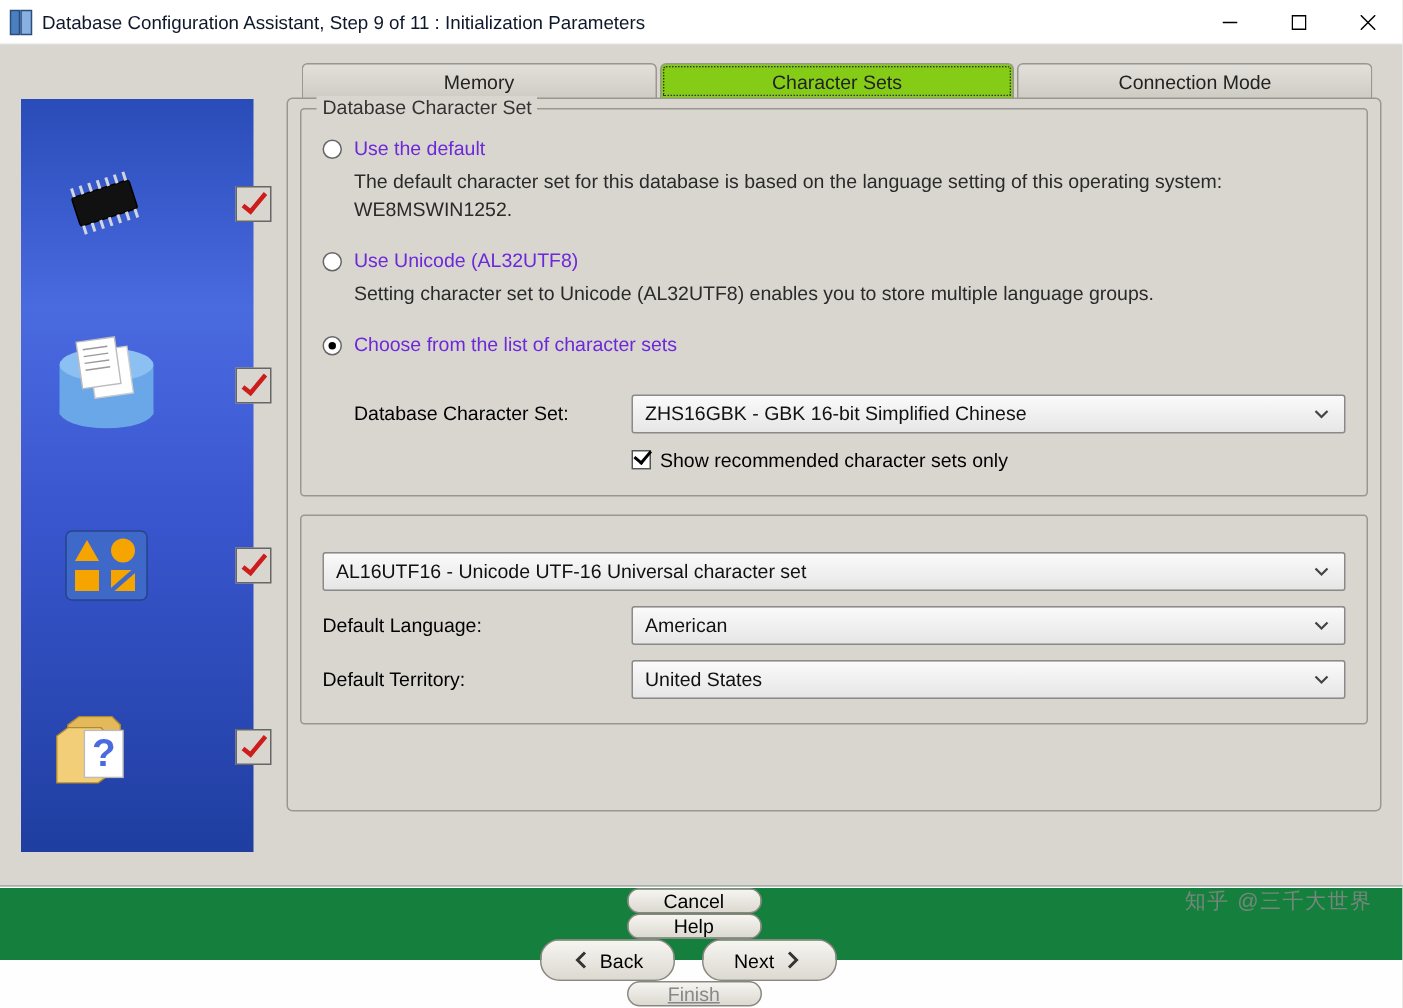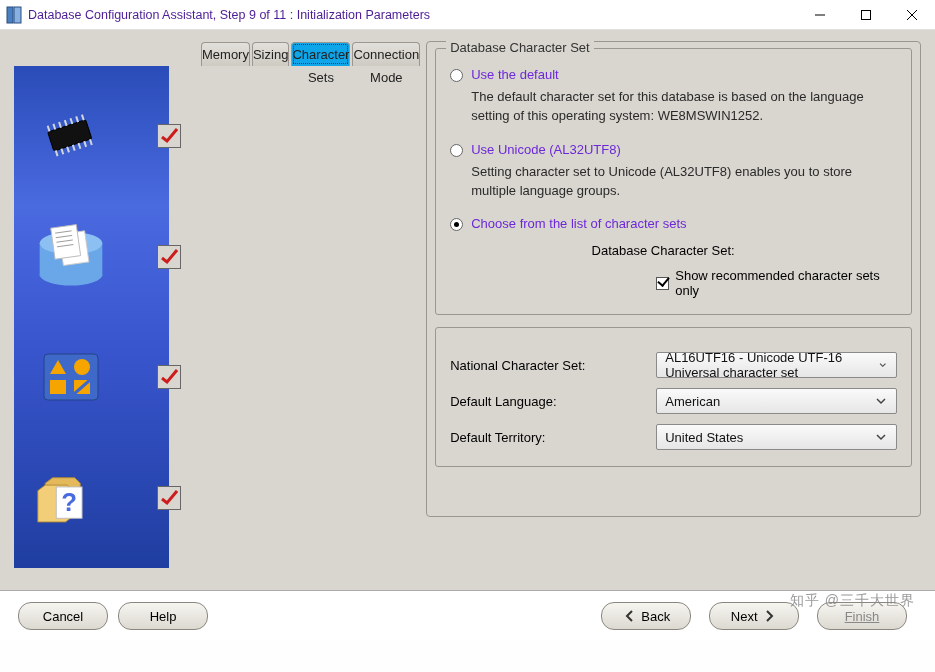--- a/index.html
+++ b/index.html
@@ -13,21 +13,21 @@
   
   .titlebar {
     height: 30px;
     background: #fff;
     border-bottom: 1px solid #e0e0e0;
     display: flex;
     align-items: center;
     padding: 0 0 0 6px;
   }
   .titlebar .app-icon { width: 16px; height: 18px; margin-right: 6px; }
-  .titlebar .title-text { flex: 1; font-size: 12.5px; color: #4c1d95; }
+  .titlebar .title-text { flex: 1; font-size: 12.5px; color: #0f172a; }
   .titlebar .winbtns { display: flex; height: 30px; }
   .titlebar .winbtn { width: 46px; display:flex; align-items:center; justify-content:center; }
   .titlebar .winbtn svg { stroke:#000; }
   
   .client {
     position: relative;
     width: 935px;
     height: 610px;
     background:#d9d6d0;
     padding: 10px 14px 0 14px;
@@ -47,38 +47,38 @@
     position:absolute; right:-12px; top:50%; transform:translateY(-50%);
     width:24px; height:24px; border:1px solid #666; background:#d9d6d0;
     display:flex; align-items:center; justify-content:center;
   }
   .check svg { stroke:#cd1c1c; stroke-width:3; fill:none; }
   .chip, .folder-doc, .shapes-box, .folder-q { width:70px; height:60px; display:flex; align-items:center; justify-content:center;}
 
   
   .main {
     flex:1;
-    display:flex; flex-direction:row;
+    display:flex; flex-direction:column;
     margin-top:2px;
   }
   .tabs { display:flex; gap:2px; margin-left:10px; padding-right:6px;}
   .tab {
     flex:1;
     height:24px;
     background: linear-gradient(180deg,#e2e0da 0%, #cecbc3 100%);
     border:1px solid #9a9790;
     border-bottom:none;
     border-radius:4px 4px 0 0;
     text-align:center;
     line-height:23px;
     font-size:13px;
     color:#222;
   }
   .tab.active {
-    background: #0ea5e9;
+    background: #84cc16;
     outline:1px dotted #333;
     outline-offset:-3px;
   }
   .panel {
     border:1px solid #9a9790;
     background:#d9d6d0;
     height:476px;
     border-radius:4px;
     margin-top:-1px;
     padding:6px 8px 8px 8px;
@@ -120,21 +120,22 @@
     font-size:13px; color:#000;
     display:inline-flex; align-items:center;
   }
   
   .footer {
     position:absolute; left:0; right:0; bottom:0;
     height:50px;
     border-top:2px groove #fff;
     display:flex; align-items:center;
     padding:0 18px;
-    background:#ffffff;
+    background:#15803d;
+    flex-direction:column;
   }
   .btn {
     height:28px; min-width:90px; padding:0 18px;
     background:linear-gradient(180deg,#f6f5f0,#dcd9d1);
     border:1px solid #8a8780; border-radius:13px;
     font-size:13px; color:#000;
     display:inline-flex; align-items:center; justify-content:center;
     margin-right:10px;
   }
   .btn.disabled { color:#888;text-decoration:underline; }
@@ -270,21 +271,20 @@
             <svg width="18" height="16" viewBox="0 0 18 16">
               <path d="M2 9 L7 13 L17 1"></path>
             </svg>
           </span>
       </div>
     </div>
 
     <div class="main">
       <div class="tabs">
         <div class="tab">Memory</div>
-        <div class="tab">Sizing</div>
         <div class="tab active">Character Sets</div>
         <div class="tab">Connection Mode</div>
       </div>
       <div class="panel">
 
         <div class="groupbox">
           <span class="group-title">Database Character Set</span>
 
           <div class="radio-row">
             <input type="radio" class="radio" name="cs" style="">
@@ -296,33 +296,38 @@
             <input type="radio" class="radio" name="cs" style="">
             <span class="radio-label">Use Unicode (AL32UTF8)</span>
           </div>
           <div class="subtext">Setting character set to Unicode (AL32UTF8) enables you to store multiple language groups.</div>
 
           <div class="radio-row" style="margin-top:16px;">
             <input type="radio" class="radio" name="cs" checked="" style="">
             <span class="radio-label">Choose from the list of character sets</span>
           </div>
 
-          <div class="form-row indent" style="margin-top:12px;justify-content:center;">
+          <div class="form-row indent" style="margin-top:26px;">
             <span class="form-label">Database Character Set:</span>
+            <div class="select">
+              <span>ZHS16GBK - GBK 16-bit Simplified Chinese</span>
+              <svg class="caret" viewBox="0 0 14 14">
+                  <path d="M3 5 L7 9 L11 5" fill="none" stroke="#444" stroke-width="1.5"></path>
+                </svg>
+            </div>
           </div>
 
           <div class="checkbox-row" style="margin-left:206px;">
             <input type="checkbox" class="checkbox" checked="" style="">
             <span>Show recommended character sets only</span>
           </div>
         </div>
 
         <div class="groupbox" style="padding-top:14px;">
           <div class="form-row">
-            <span class="form-label2">National Character Set:</span>
             <div class="select">
               <span>AL16UTF16 - Unicode UTF-16 Universal character set</span>
               <svg class="caret" viewBox="0 0 14 14">
                   <path d="M3 5 L7 9 L11 5" fill="none" stroke="#444" stroke-width="1.5"></path>
                 </svg>
             </div>
           </div>
           <div class="form-row">
             <span class="form-label2">Default Language:</span>
             <div class="select">

